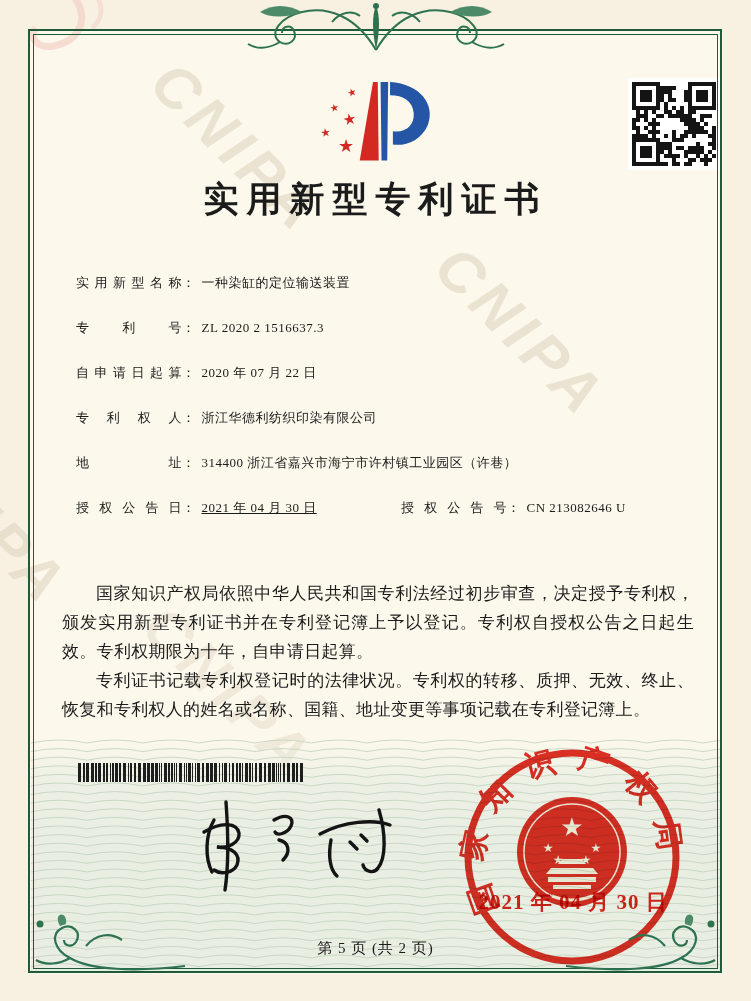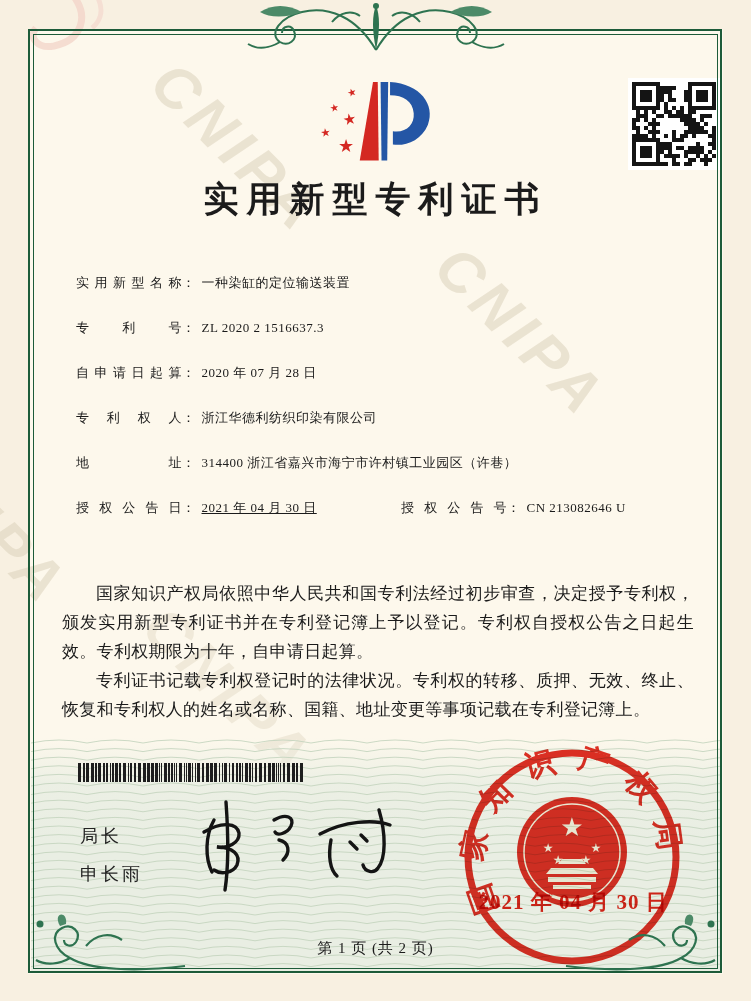--- a/index.html
+++ b/index.html
@@ -401,21 +401,21 @@
   <div class="title">实用新型专利证书</div>
 
   <div class="fields">
     <div class="row">
       <span class="lbl">实用新型名称</span><span class="colon">：</span><span>一种染缸的定位输送装置</span>
     </div>
     <div class="row">
       <span class="lbl">专利号</span><span class="colon">：</span><span>ZL 2020 2 1516637.3</span>
     </div>
     <div class="row">
-      <span class="lbl">自申请日起算</span><span class="colon">：</span><span>2020 年 07 月 28 日</span>
+      <span class="lbl">自申请日起算</span><span class="colon">：</span><span>2020 年 07 月 22 日</span>
     </div>
     <div class="row">
       <span class="lbl">专利权人</span><span class="colon">：</span><span>浙江华德利纺织印染有限公司</span>
     </div>
     <div class="row">
       <span class="lbl">地址</span><span class="colon">：</span><span>314400 浙江省嘉兴市海宁市许村镇工业园区（许巷）</span>
     </div>
     <div class="row grant-row">
       <div class="grant-pair1">
         <span class="lbl">授权公告日</span><span class="colon">：</span><span>2021 年 04 月 30 日</span>
@@ -490,24 +490,20 @@
       <div style="left:198px;width:1px"></div>
       <div style="left:200px;width:1px"></div>
       <div style="left:202px;width:1px"></div>
       <div style="left:205px;width:2px"></div>
       <div style="left:209px;width:3px"></div>
       <div style="left:214px;width:3px"></div>
       <div style="left:218px;width:2px"></div>
       <div style="left:222px;width:3px"></div>
     </div>
 
-  <div class="signer">
-    <div>局长</div>
-    <div>申长雨</div>
-  </div>
 
   <svg class="signature" viewBox="0 0 215 110">
     <g fill="none" stroke="#141414" stroke-width="3.4" stroke-linecap="round">
       <path d="M22 30 C13 46 13 68 20 82"></path>
       <path d="M12 42 C30 31 45 33 47 43 C48 53 35 59 25 57 C41 57 49 65 45 75 C41 83 29 85 22 80"></path>
       <path d="M34 12 C36 40 37 74 33 100"></path>
       <path d="M82 30 C94 23 103 27 99 36 C95 44 85 46 83 42"></path>
       <path d="M87 50 C97 52 99 62 91 70"></path>
       <path d="M128 44 C152 31 182 29 198 35"></path>
       <path d="M139 50 C136 66 138 80 145 86"></path>
@@ -536,15 +532,15 @@
       <path d="M-14 12 L14 12 L10 7 L-10 7 Z" fill="#fdf7ea"></path>
       <path d="M-26 22 L26 22 L21 16 L-21 16 Z" fill="#fdf7ea"></path>
       <rect x="-24" y="25" width="48" height="5" fill="#fdf7ea"></rect>
       <rect x="-19" y="33" width="38" height="4" fill="#fdf7ea"></rect>
       <path d="M-20 44 Q0 52 20 44" stroke="#fdf7ea" stroke-width="3" fill="none"></path>
     </g>
   </svg>
 
   <div class="seal-date">2021 年 04 月 30 日</div>
 
-  <div class="footer">第 1 页 (共 2 页)</div>
+  <div class="footer">第 5 页 (共 2 页)</div>
 
 </div>
 
 </body></html>

